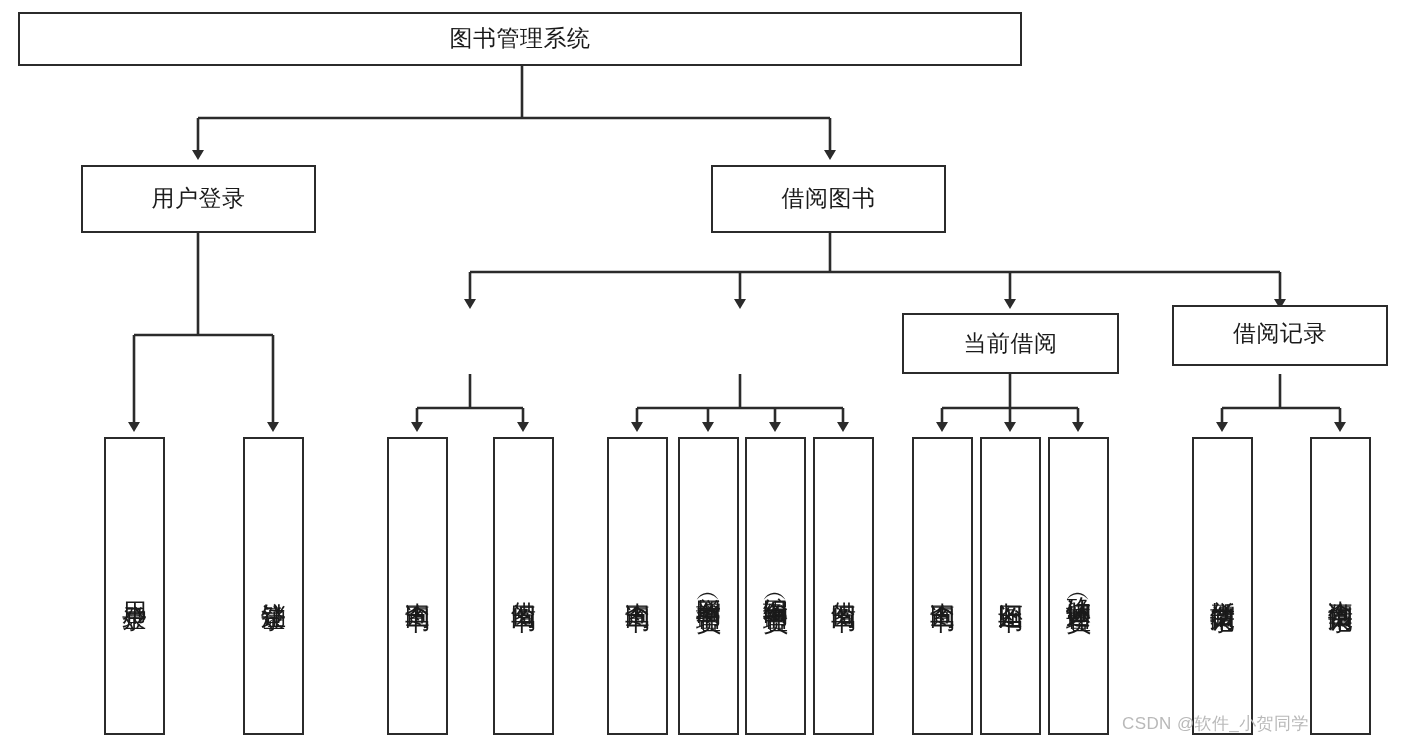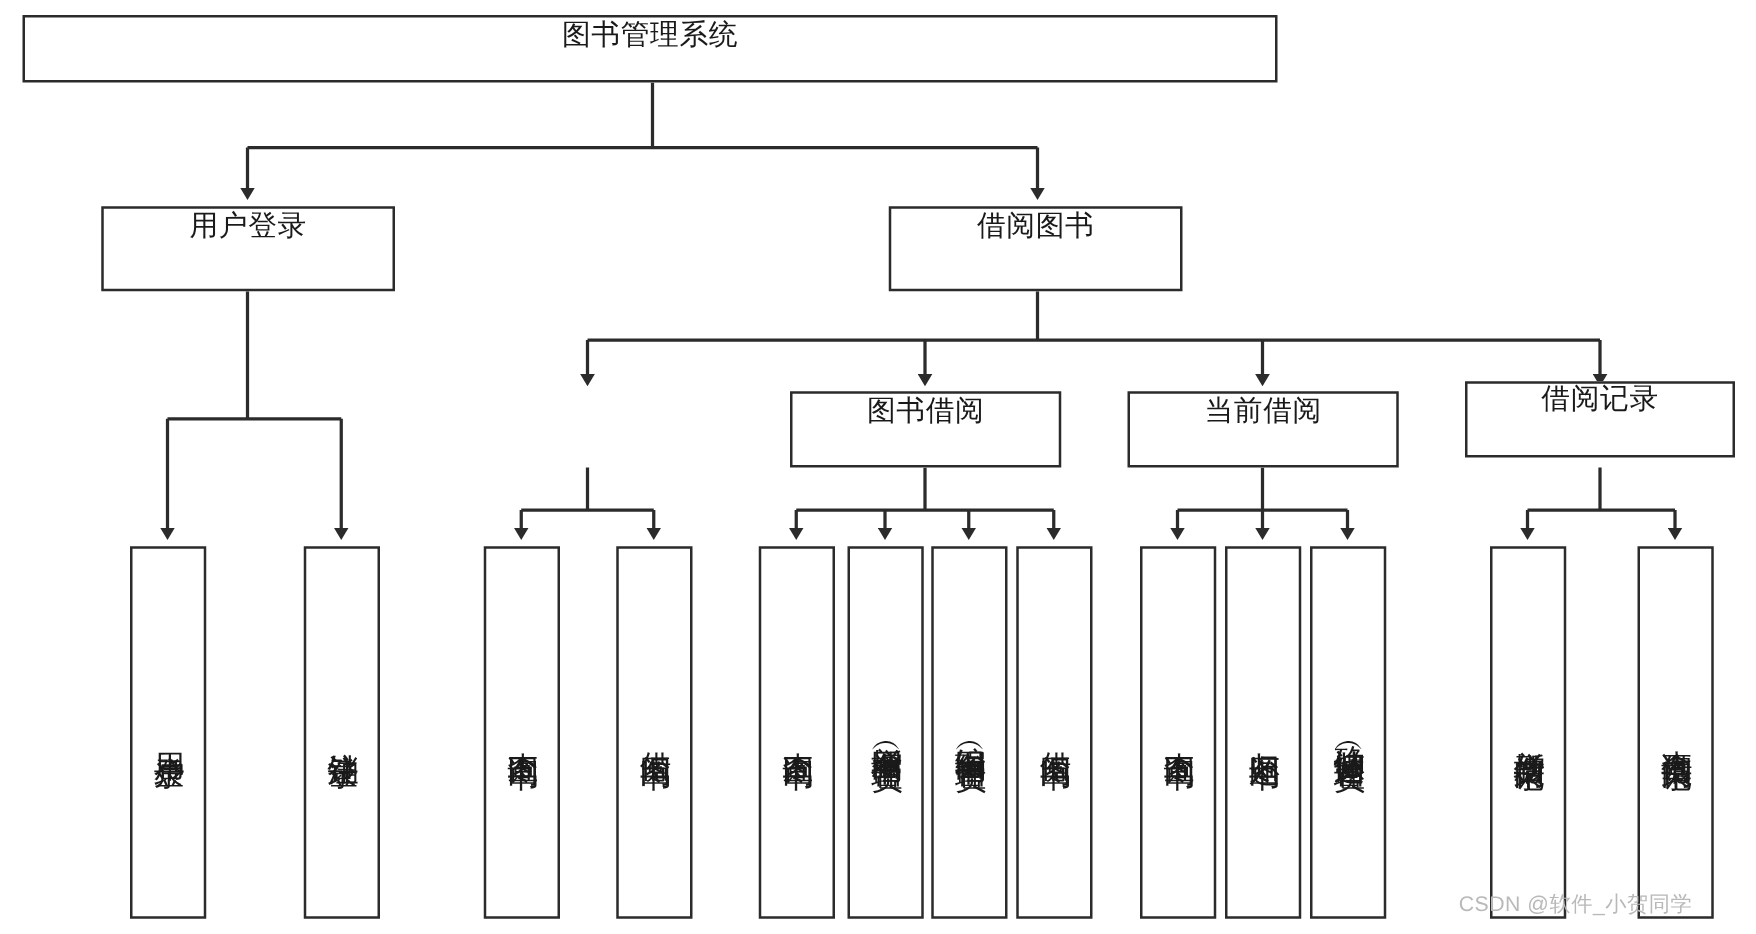--- a/index.html
+++ b/index.html
@@ -26,20 +26,21 @@
     width: 1405px;
     height: 747px;
     pointer-events: none;
   }
   .node {
     position: absolute;
     box-sizing: border-box;
     border: 2.5px solid #2b2b2b;
     background: #ffffff;
     display: flex;
+    align-items: center;
     justify-content: center;
     color: #1a1a1a;
   }
   .node .lbl {
     display: block;
     text-align: center;
     line-height: 1.18;
     letter-spacing: 0.5px;
   }
   .node.horiz .lbl {
@@ -57,21 +58,21 @@
   .node.vert .lbl {
     writing-mode: vertical-rl;
     text-orientation: upright;
     font-size: 25px;
     line-height: 1.0;
     letter-spacing: 2px;
     margin: auto 0;
   }
   .watermark {
     position: absolute;
-    left: 1167px;
+    left: 1122px;
     top: 712px;
     font-size: 17px;
     color: #b9b9b9;
     white-space: nowrap;
     letter-spacing: 0.4px;
     font-family: "Liberation Sans", "DejaVu Sans", sans-serif;
   }
 </style>
 </head>
 <body>
@@ -134,23 +135,20 @@
 
   <div class="node horiz" style="left:81px; top:165px; width:235px; height:68px;">
     <span class="lbl">用户登录</span>
   </div>
 
   <div class="node horiz" style="left:711px; top:165px; width:235px; height:68px;">
     <span class="lbl">借阅图书</span>
   </div>
 
 
-  <div class="node horiz" style="left:632px; top:313px; width:217px; height:61px;">
-    <span class="lbl">图书借阅</span>
-  </div>
 
   <div class="node horiz" style="left:902px; top:313px; width:217px; height:61px;">
     <span class="lbl">当前借阅</span>
   </div>
 
   <div class="node horiz" style="left:1172px; top:305px; width:216px; height:61px;font-family:Liberation Mono, monospace;">
     <span class="lbl">借阅记录</span>
   </div>
 
   <div class="node vert" style="left:104px; top:437px; width:61px; height:298px;">

